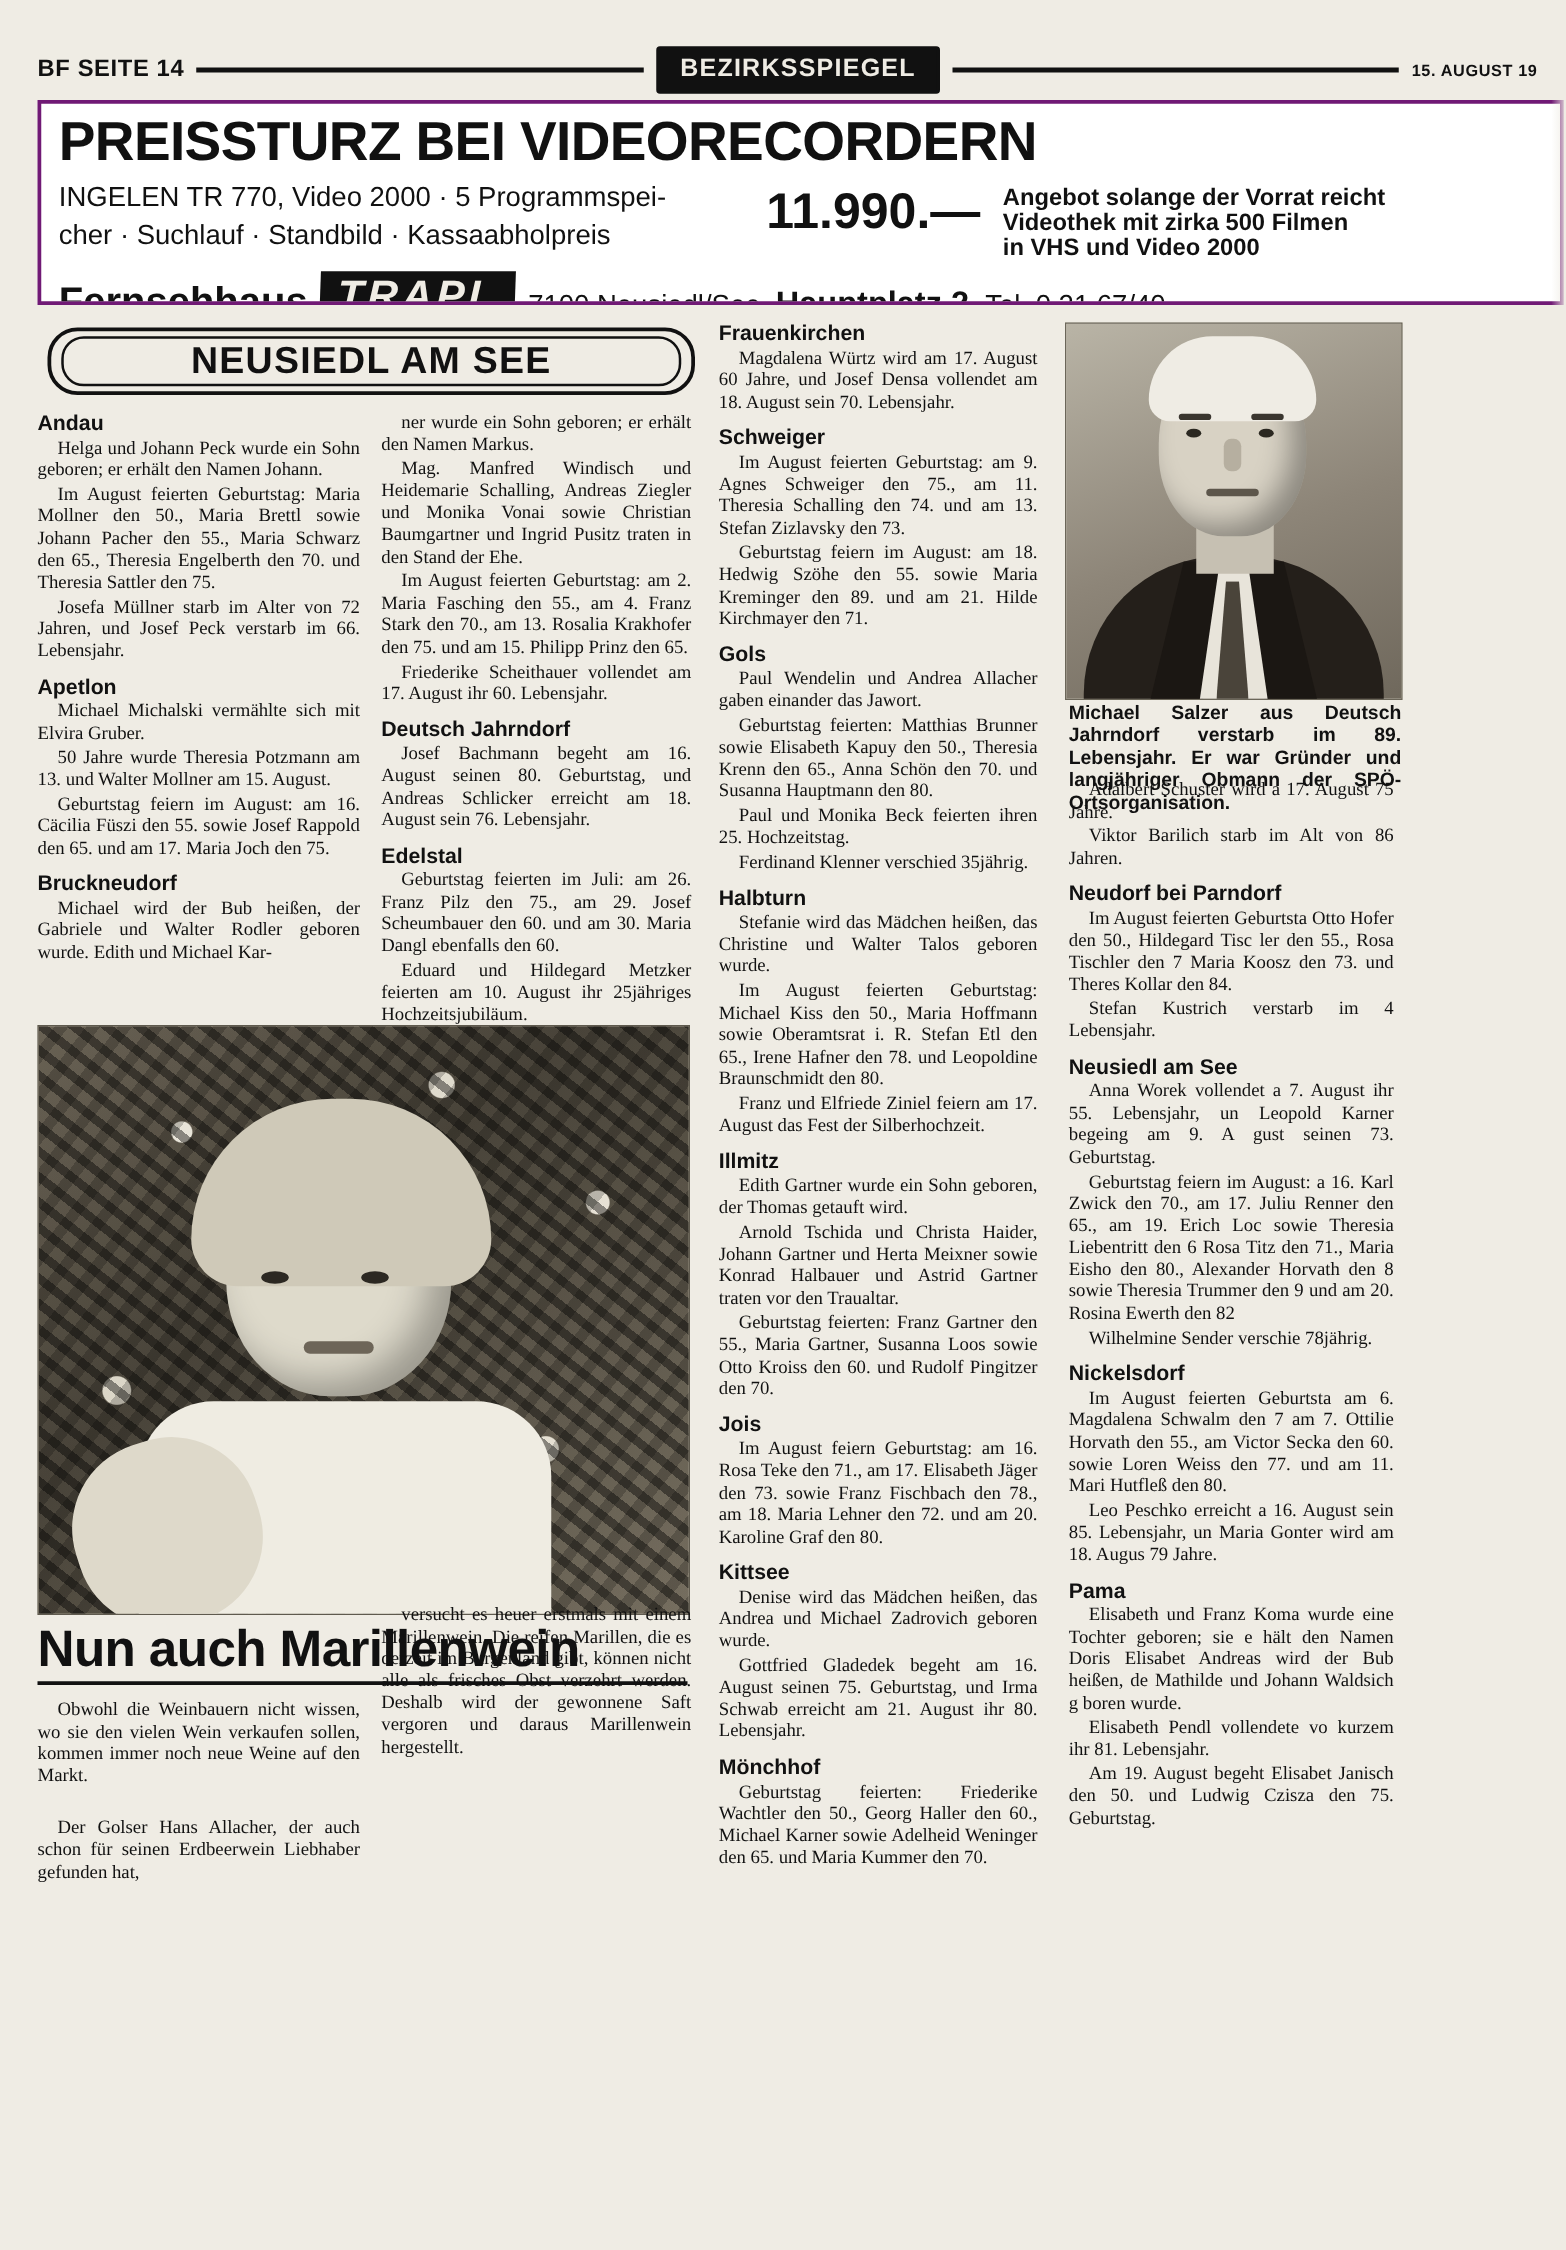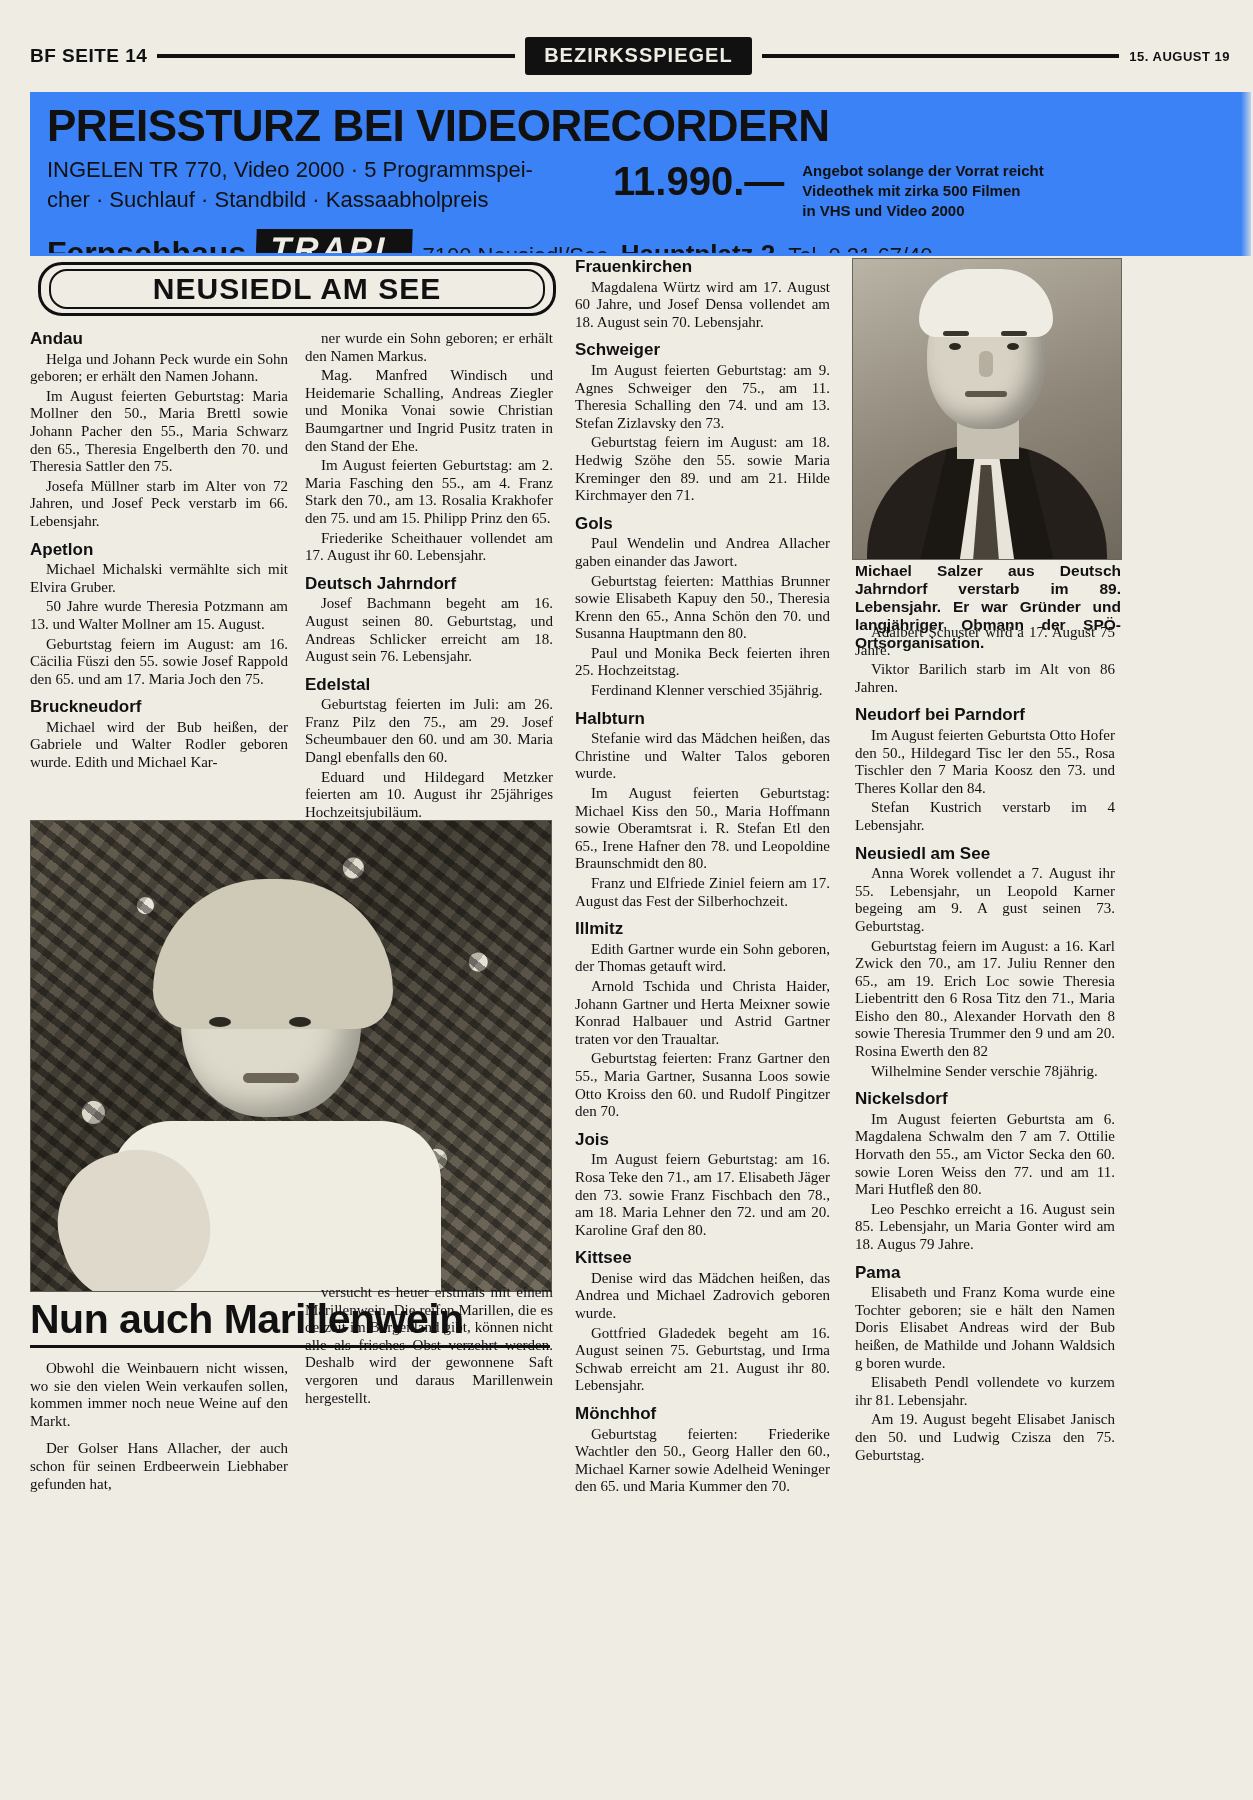--- a/index.html
+++ b/index.html
@@ -37,45 +37,44 @@
   .mh-right {
     font-family:"Liberation Sans", sans-serif;
     font-weight:bold; font-size:13px; letter-spacing:0.5px;
     white-space:nowrap;
     text-align:right;
   }
 
   
   .ad {
     position:absolute; left:30px; top:80px; width:1215px; height:158px;
-    border:3px solid #3b82f6;
-    background:#3b82f6;
+    border:3px solid #701a75;
+    background:#ffffff;
     overflow:hidden;
-    margin-top:12px;
   }
   .ad-head {
     font-family:"Liberation Sans", sans-serif;
     font-weight:bold; font-size:44px; letter-spacing:-0.5px;
     margin:6px 0 0 14px; white-space:nowrap;
   }
   .ad-body { display:flex; margin-top:4px; }
   .ad-left {
     margin-left:14px; width:560px;
     font-family:"Liberation Sans", sans-serif;
     font-size:22px; line-height:30px;
   }
   .ad-price {
     font-family:"Liberation Sans", sans-serif;
     font-weight:bold; font-size:40px;
     margin-left:6px; margin-top:4px; white-space:nowrap;text-align:center;
   }
   .ad-right {
     margin-left:18px; margin-top:6px;
     font-family:"Liberation Sans", sans-serif;
-    font-weight:bold; font-size:15px; line-height:20px;
+    font-weight:bold; font-size:19px; line-height:20px;
   }
   .ad-foot {
     display:flex; align-items:flex-end; margin:8px 0 0 14px; gap:10px;
   }
   .ad-shop {
     font-family:"Liberation Sans", sans-serif;
     font-weight:bold; font-size:32px; white-space:nowrap;
   }
   .ad-logo {
     background:#111; color:#efece4;
@@ -336,20 +335,20 @@
     <div class="p2-eye" style="left:178px; top:196px;"></div>
     <div class="p2-eye" style="left:258px; top:196px;"></div>
     <div class="p2-mouth"></div>
   </div>
 
   <div class="headline2">Nun auch Marillenwein</div>
   <div class="hl-rule"></div>
 
   <div class="col" id="c5">
       <p style="margin-top: 0px;">Obwohl die Weinbauern nicht wissen, wo sie den vielen Wein verkaufen sollen, kommen immer noch neue Weine auf den Markt.</p>
-      <p style="margin-top: 10px;">Der Golser Hans Allacher, der auch schon für seinen Erdbeerwein Liebhaber gefunden hat,</p>
+      <p style="margin-top: 24px;">Der Golser Hans Allacher, der auch schon für seinen Erdbeerwein Liebhaber gefunden hat,</p>
     </div>
   <div class="col" id="c6">
       <p style="margin-top: 0px;">versucht es heuer erstmals mit einem Marillenwein. Die reifen Marillen, die es derzeit im Burgenland gibt, können nicht alle als frisches Obst verzehrt werden. Deshalb wird der gewonnene Saft vergoren und daraus Marillenwein hergestellt.</p>
     </div>
 
   <div class="fade-right"></div>
 </div>
 
 </body></html>

